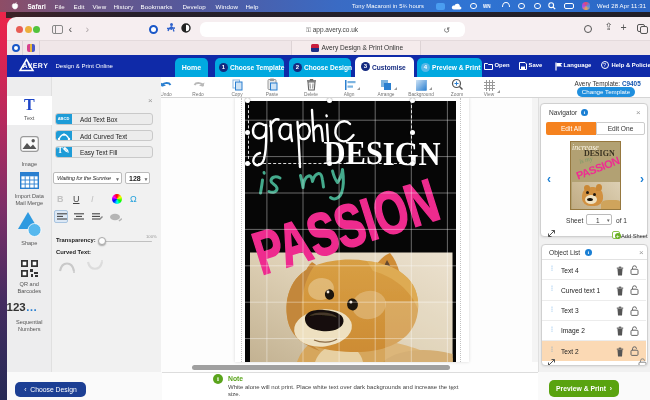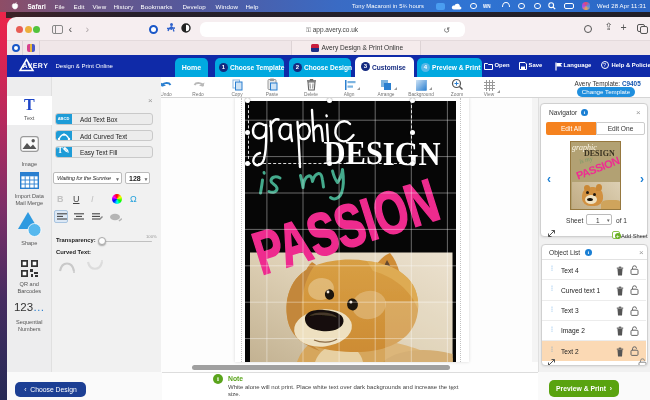--- a/index.html
+++ b/index.html
@@ -246,21 +246,21 @@
           <rect x="13" y="12" width="4" height="2"></rect>
           <rect x="10" y="14" width="2" height="3"></rect>
           <rect x="14" y="15" width="3" height="2"></rect>
       </g>
       <rect x="1.7" y="1.7" width="3.6" height="3.6" fill="#fff"></rect>
         <rect x="11.7" y="1.7" width="3.6" height="3.6" fill="#fff"></rect>
         <rect x="1.7" y="11.7" width="3.6" height="3.6" fill="#fff"></rect>
     </svg>
     <div class="abs" style="left:0;top:203.5px;width:45.5px;text-align:center;font-size:5.6px;color:#555;line-height:7px;">QR and<br>Barcodes</div>
 
-    <div class="abs" style="left:0;top:224px;width:45.5px;text-align:center;font-size:11.5px;font-weight:normal;color:#333;border-bottom:0;">123<span style="color:#2a7fd0;">…</span></div>
+    <div class="abs" style="left:0;top:224px;width:45.5px;font-size:11.5px;font-weight:bold;color:#333;border-bottom:0;">123<span style="color:#2a7fd0;">…</span></div>
     <div class="abs" style="left:0;top:242px;width:45.5px;text-align:center;font-size:5.6px;color:#555;line-height:7px;">Sequential<br>Numbers</div>
   </div>
 
   <div class="abs" style="left:45.5px;top:0;width:104.5px;height:295px;background:#f1f1f1;">
     <div class="abs" style="left:96px;top:19px;font-size:8px;color:#999;">×</div>
 
     <div class="abs" style="left:3px;top:36px;width:98px;height:11.5px;background:#ececec;border:1px solid #c9c9c9;border-radius:3px;overflow:hidden;">
       <div class="abs" style="left:-1px;top:-1px;width:17px;height:11.5px;background:#1e9cd7;color:#fff;font-size:4px;font-weight:bold;text-align:center;line-height:11.5px;">ABCD</div>
       <div class="abs" style="left:24px;top:2px;font-size:6.4px;color:#222;">Add Text Box</div>
     </div>
@@ -478,21 +478,21 @@
   <div class="abs" style="left:1px;top:5px;width:108px;height:134px;background:#fff;border:1px solid #d0d0d0;border-radius:4px;box-shadow:0 1px 2px rgba(0,0,0,0.08);">
     <div class="abs" style="left:8px;top:5px;font-size:6.6px;color:#333;">Navigator</div>
     <div class="abs" style="left:40px;top:5px;width:7px;height:7px;border-radius:50%;background:#1a7fd4;color:#fff;font-size:5px;text-align:center;line-height:7px;font-family:'Liberation Serif',serif;font-weight:bold;">i</div>
     <div class="abs" style="left:95px;top:4px;font-size:8px;color:#999;">×</div>
     <div class="abs" style="left:5px;top:17.5px;width:50px;height:13.5px;background:#f5821f;border-radius:2px 0 0 2px;color:#fff;font-size:6.6px;text-align:center;line-height:13.5px;">Edit All</div>
     <div class="abs" style="left:55px;top:17.5px;width:49px;height:13.5px;background:#fff;border:1px solid #ccc;border-radius:0 2px 2px 0;color:#333;font-size:6.6px;text-align:center;line-height:12px;">Edit One</div>
     <div class="abs" style="left:6px;top:68px;font-size:12px;color:#1a7fd4;font-weight:bold;">‹</div>
     <div class="abs" style="left:99px;top:68px;font-size:12px;color:#1a7fd4;font-weight:bold;">›</div>
 
     <div class="abs" style="left:29px;top:37px;width:50.5px;height:68.5px;background:#b2a173;border:1.5px solid #96783f;overflow:hidden;">
-      <div class="abs" style="left:1px;top:1px;font-family:'Liberation Serif',serif;font-style:italic;font-size:8px;color:#fdf8ea;">graphic</div>
+      <div class="abs" style="left:1px;top:1px;font-family:'Liberation Serif',serif;font-style:italic;font-size:8px;color:#fdf8ea;">increase</div>
       <div class="abs" style="left:13px;top:7px;font-family:'Liberation Serif',serif;font-weight:bold;font-size:8px;color:#3a3322;">DESIGN</div>
       <div class="abs" style="left:8px;top:14px;font-family:'Liberation Serif',serif;font-style:italic;font-size:6.5px;color:#7a9a6a;transform:rotate(-14deg);">is my</div>
       <div class="abs" style="left:4px;top:20px;font-size:11px;font-weight:bold;color:#ef2c92;transform:rotate(-21deg);letter-spacing:-0.5px;">PASSION</div>
       <div class="abs" style="left:1px;top:40px;width:48.5px;height:27.5px;background:linear-gradient(45deg,#c0ab83,#ddd0b4);"></div>
       <div class="abs" style="left:11px;top:45px;width:21px;height:19px;background:#d29140;border-radius:45% 45% 40% 40%;"></div>
       <div class="abs" style="left:12.5px;top:42.5px;width:6px;height:6px;background:#ca8836;border-radius:50% 50% 0 50%;"></div>
       <div class="abs" style="left:25px;top:41.5px;width:6px;height:7px;background:#ca8836;border-radius:50% 50% 50% 0;"></div>
       <div class="abs" style="left:13.5px;top:53px;width:12px;height:9px;background:#f0e2c2;border-radius:50%;"></div>
       <div class="abs" style="left:15px;top:49px;width:3px;height:3px;background:#241a10;border-radius:50%;"></div>
       <div class="abs" style="left:22px;top:50.5px;width:3.2px;height:3.2px;background:#241a10;border-radius:50%;"></div>

